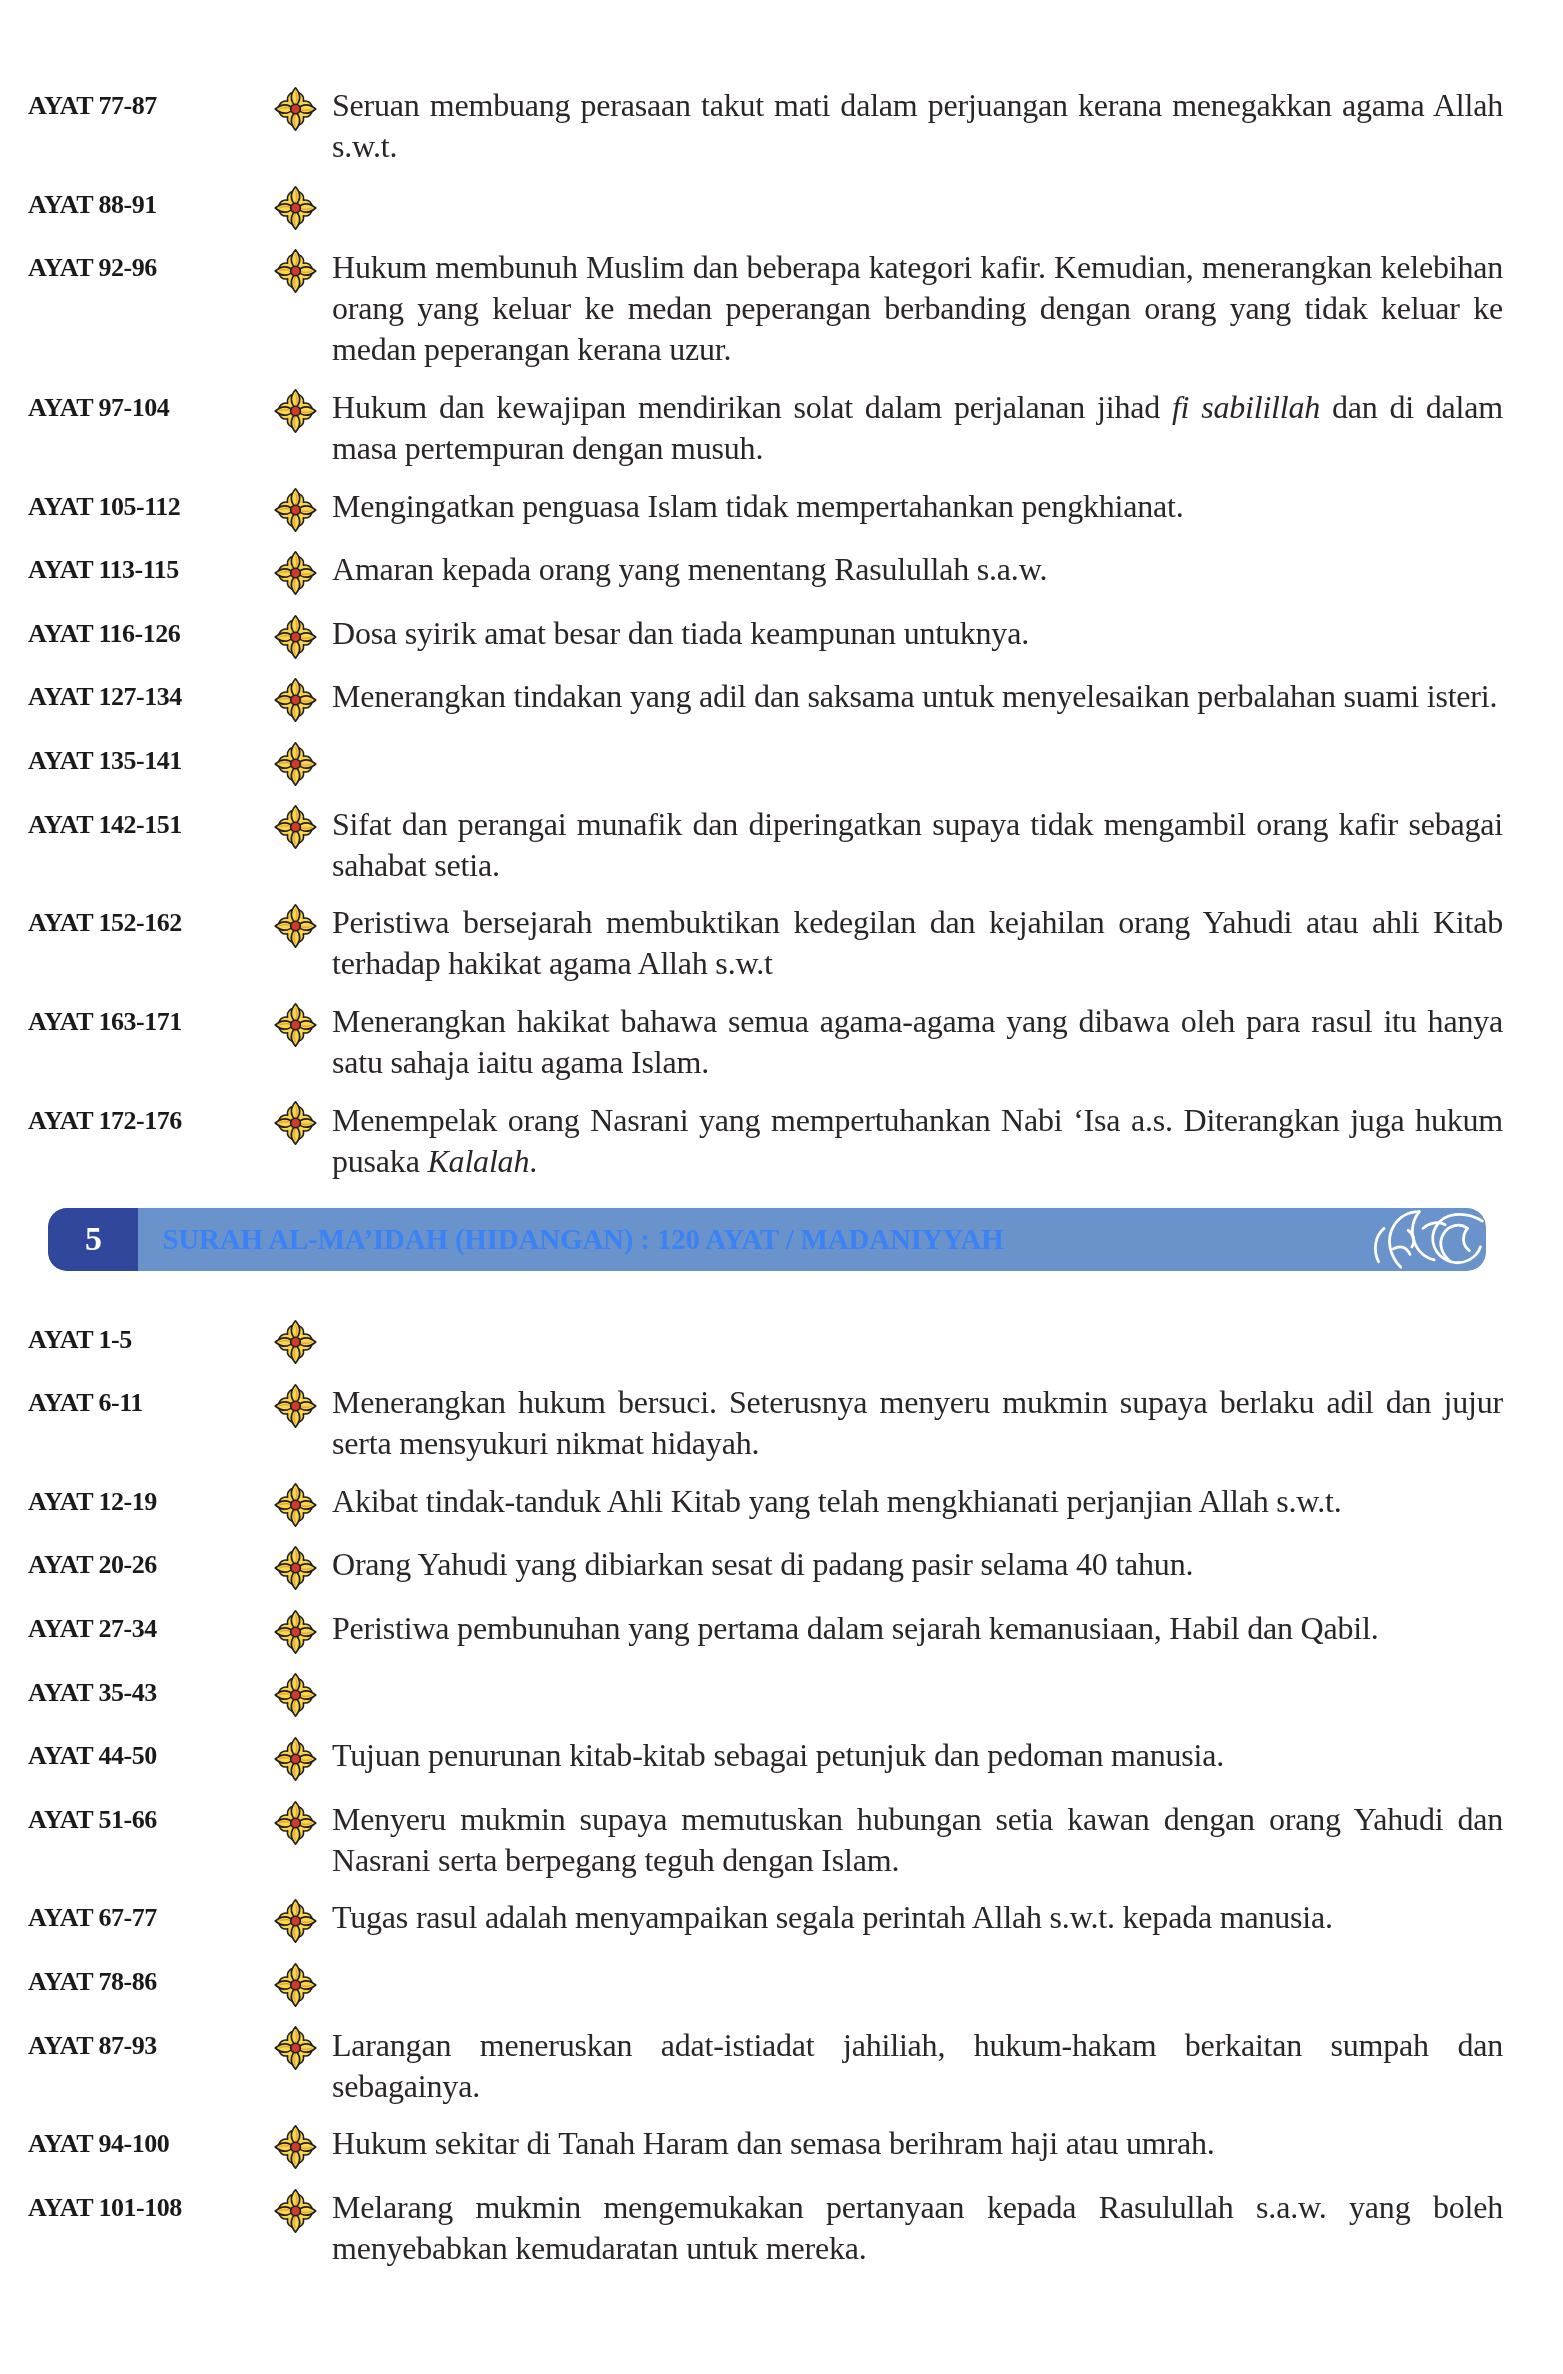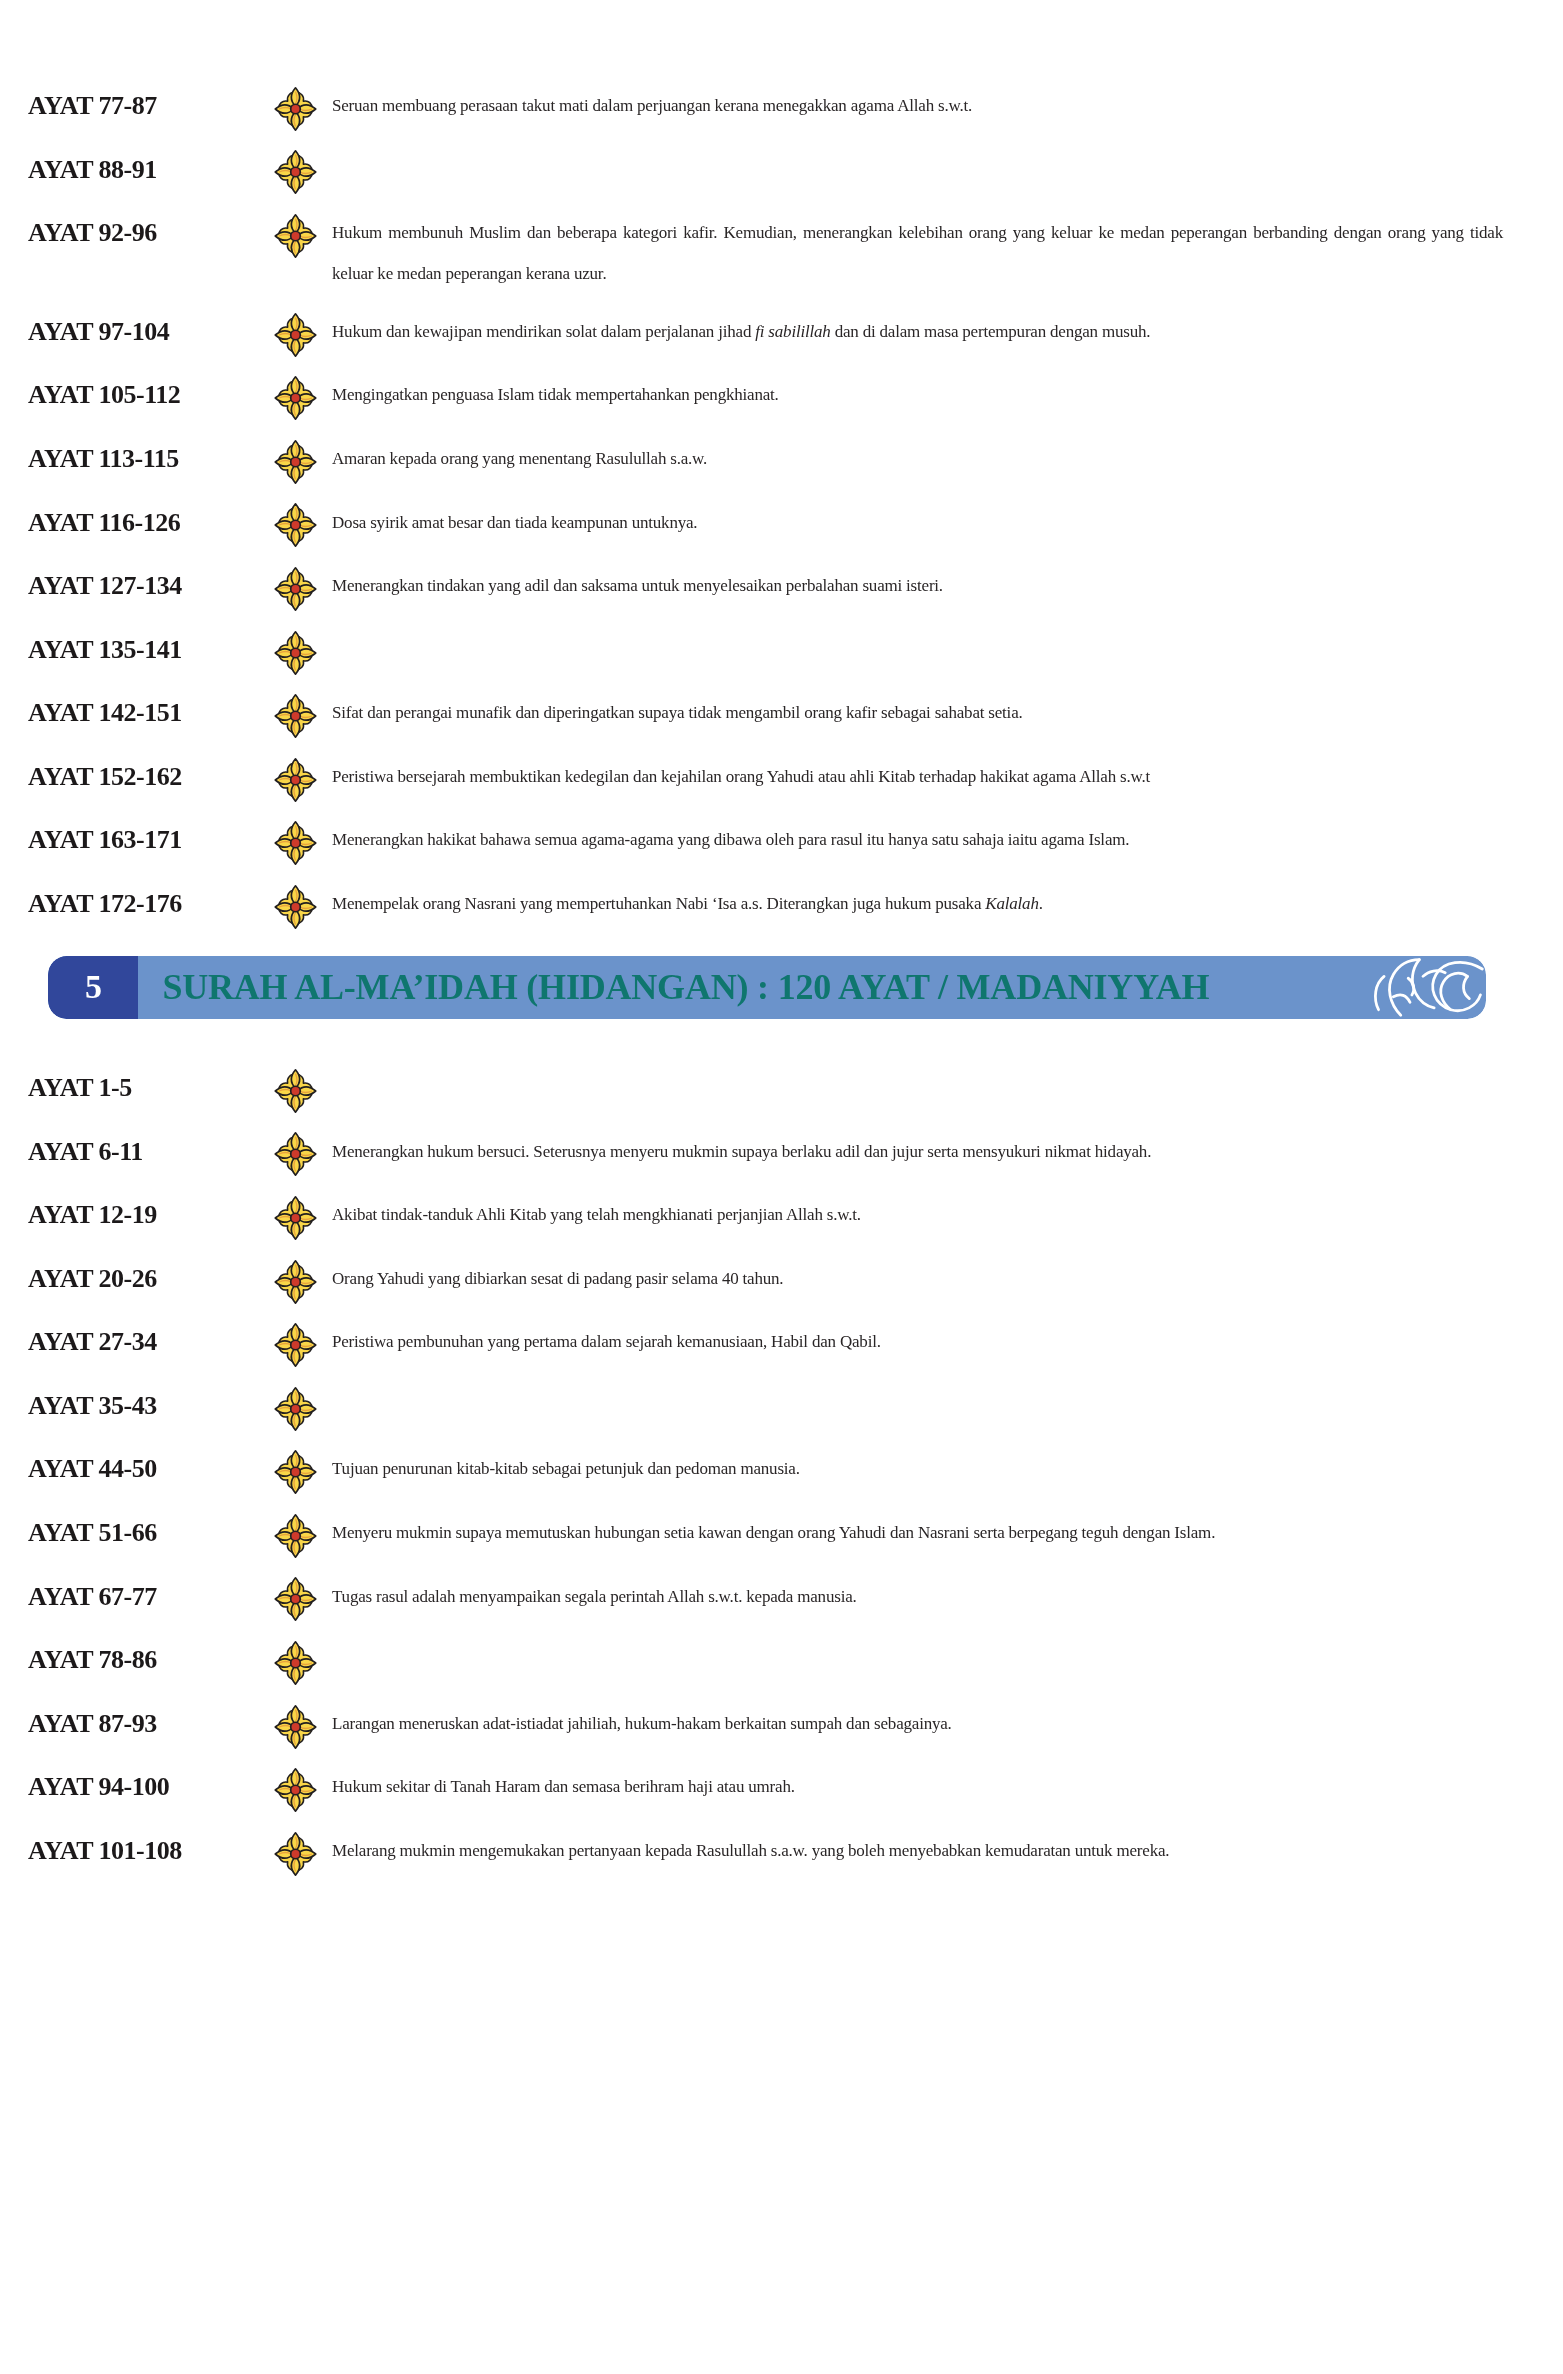--- a/index.html
+++ b/index.html
@@ -26,21 +26,21 @@
     line-height:41px;
     color:#1c191a;
     letter-spacing:-0.5px;
     white-space:nowrap;
   }
   .bullet{
     padding-top:0.9px;
     line-height:0;
   }
   .desc{
-    font-size:17px;
+    font-size:32px;
     line-height:41px;
     text-align:justify;
     letter-spacing:-0.2px;
     color:#2a2627;
   }
   .desc i{font-style:italic;}
   .banner{
     position:relative;
     height:63px;
     margin:26px 16.7px 48px 20.4px;
@@ -59,23 +59,23 @@
     flex:0 0 90px;
     height:100%;
     border-radius:18.6px 0 0 18.6px;
     color:#ffffff;
     font-weight:700;
     font-size:34px;
     display:flex;align-items:center;justify-content:center;
   }
   .banner-title{
     position:relative;z-index:2;
-    color:#0f766e;
+    color:#3b82f6;
     font-weight:700;
-    font-size:36px;
+    font-size:29px;
     letter-spacing:-0.2px;
     padding-left:24px;
     flex:1;
     white-space:nowrap;
   }
   .banner-ornament{
     position:absolute;z-index:1;
     right:0;top:0;height:100%;width:119px;
   }
 </style>

